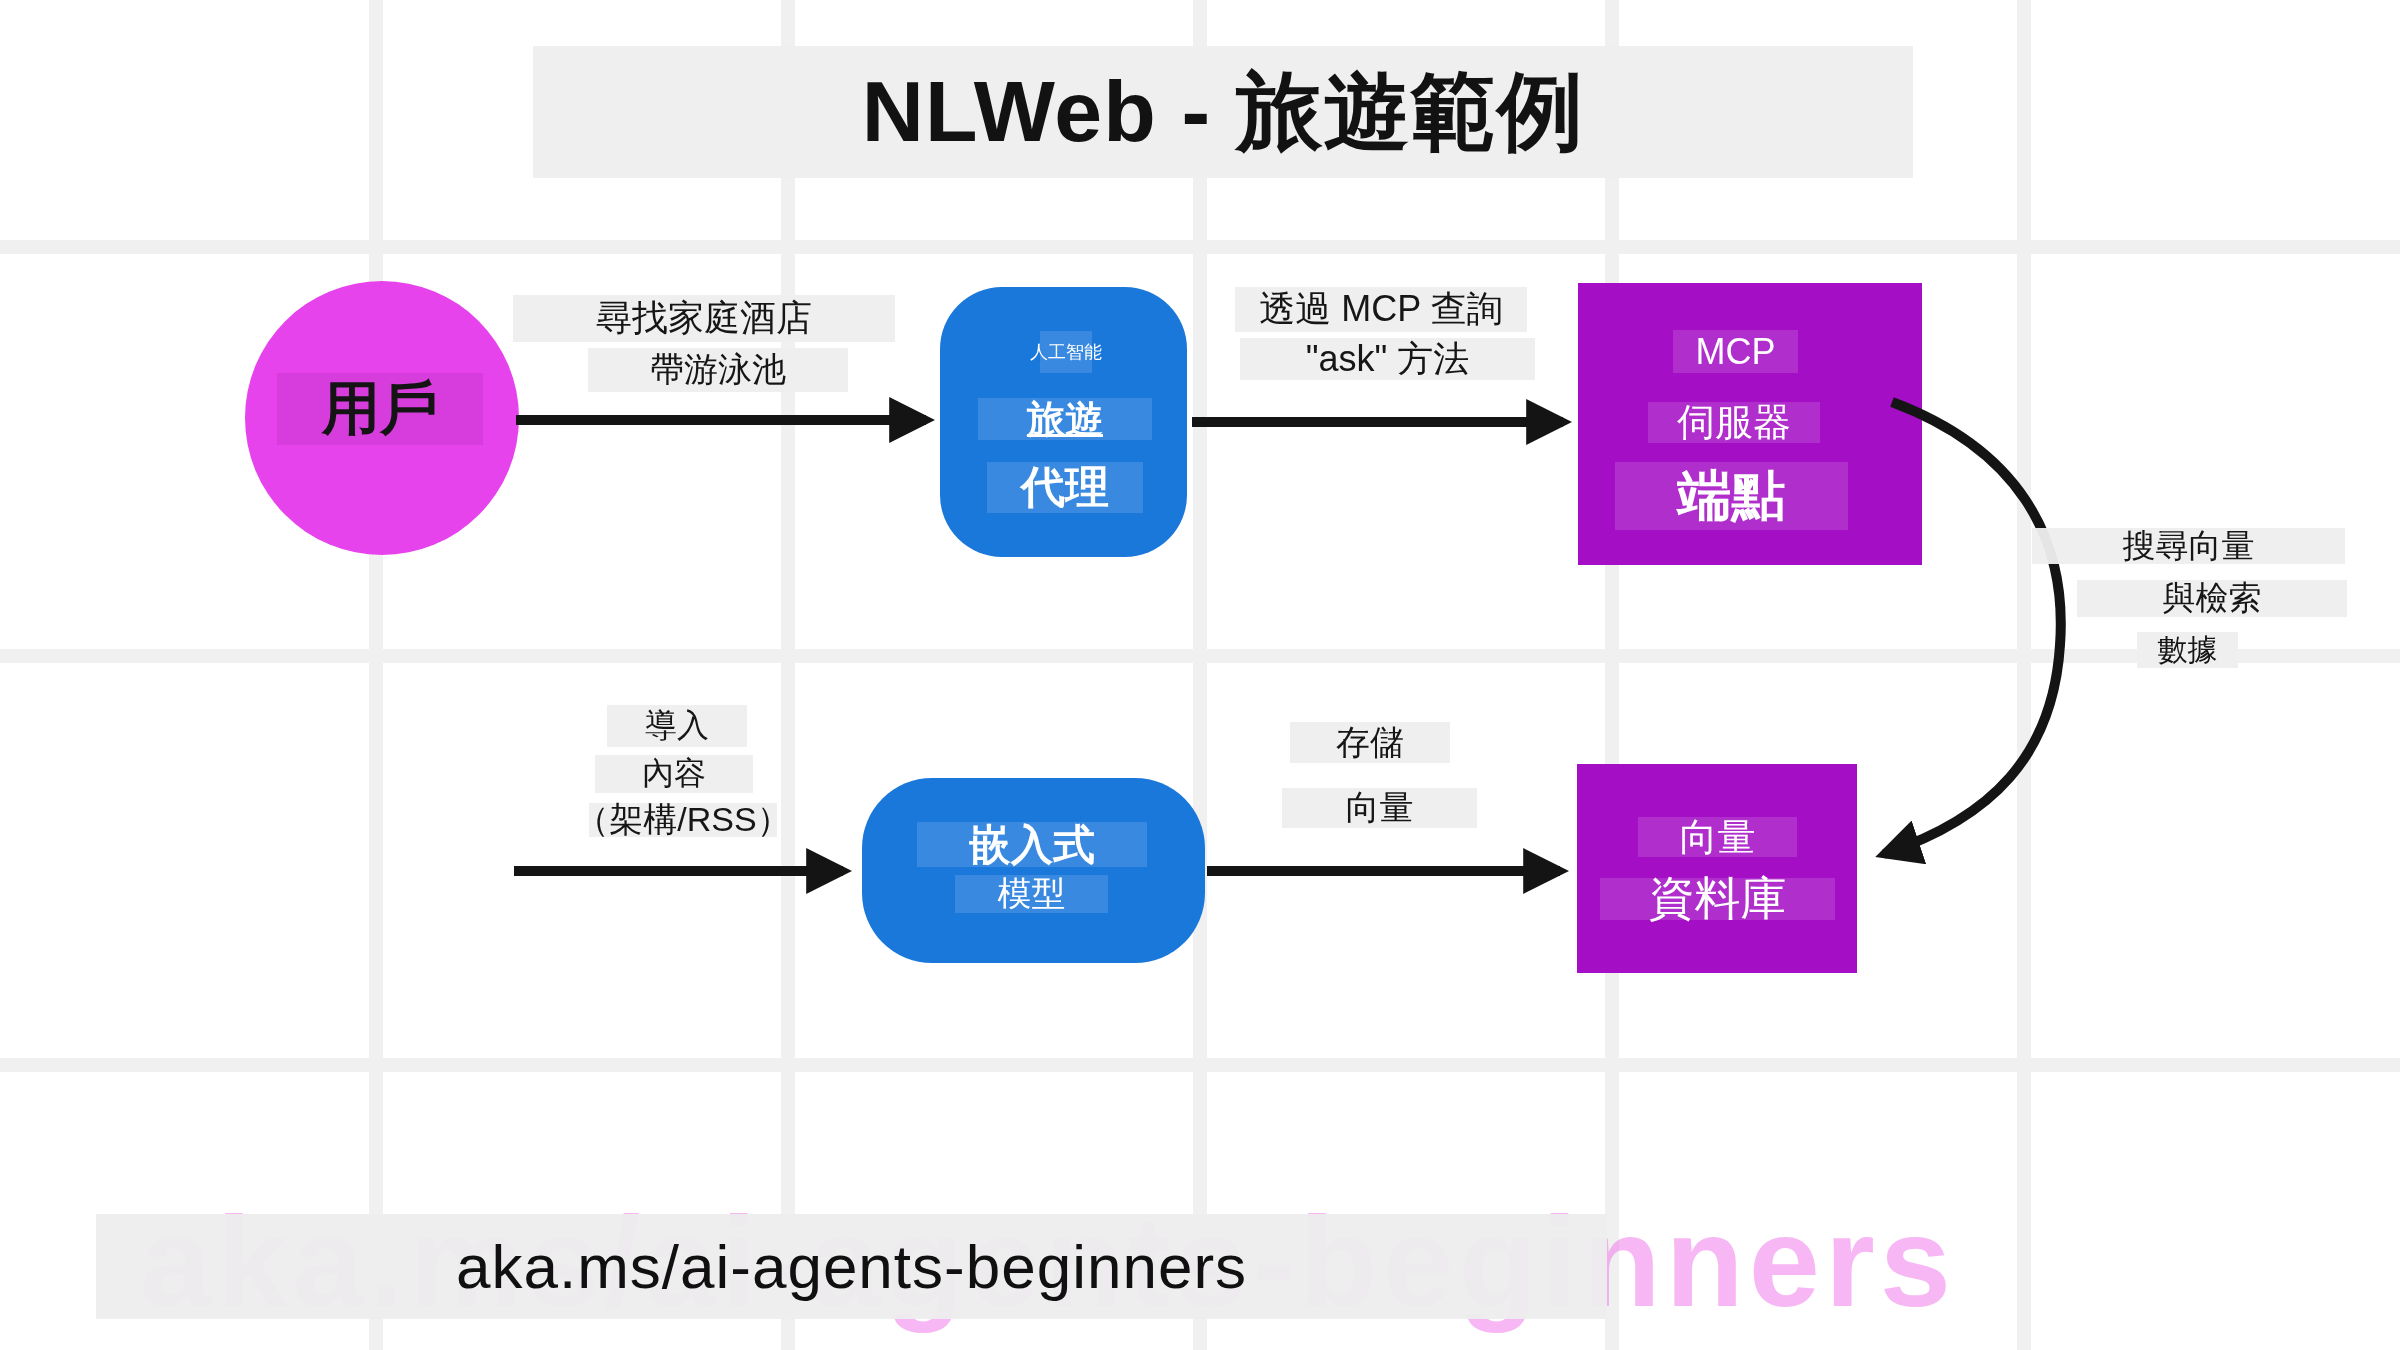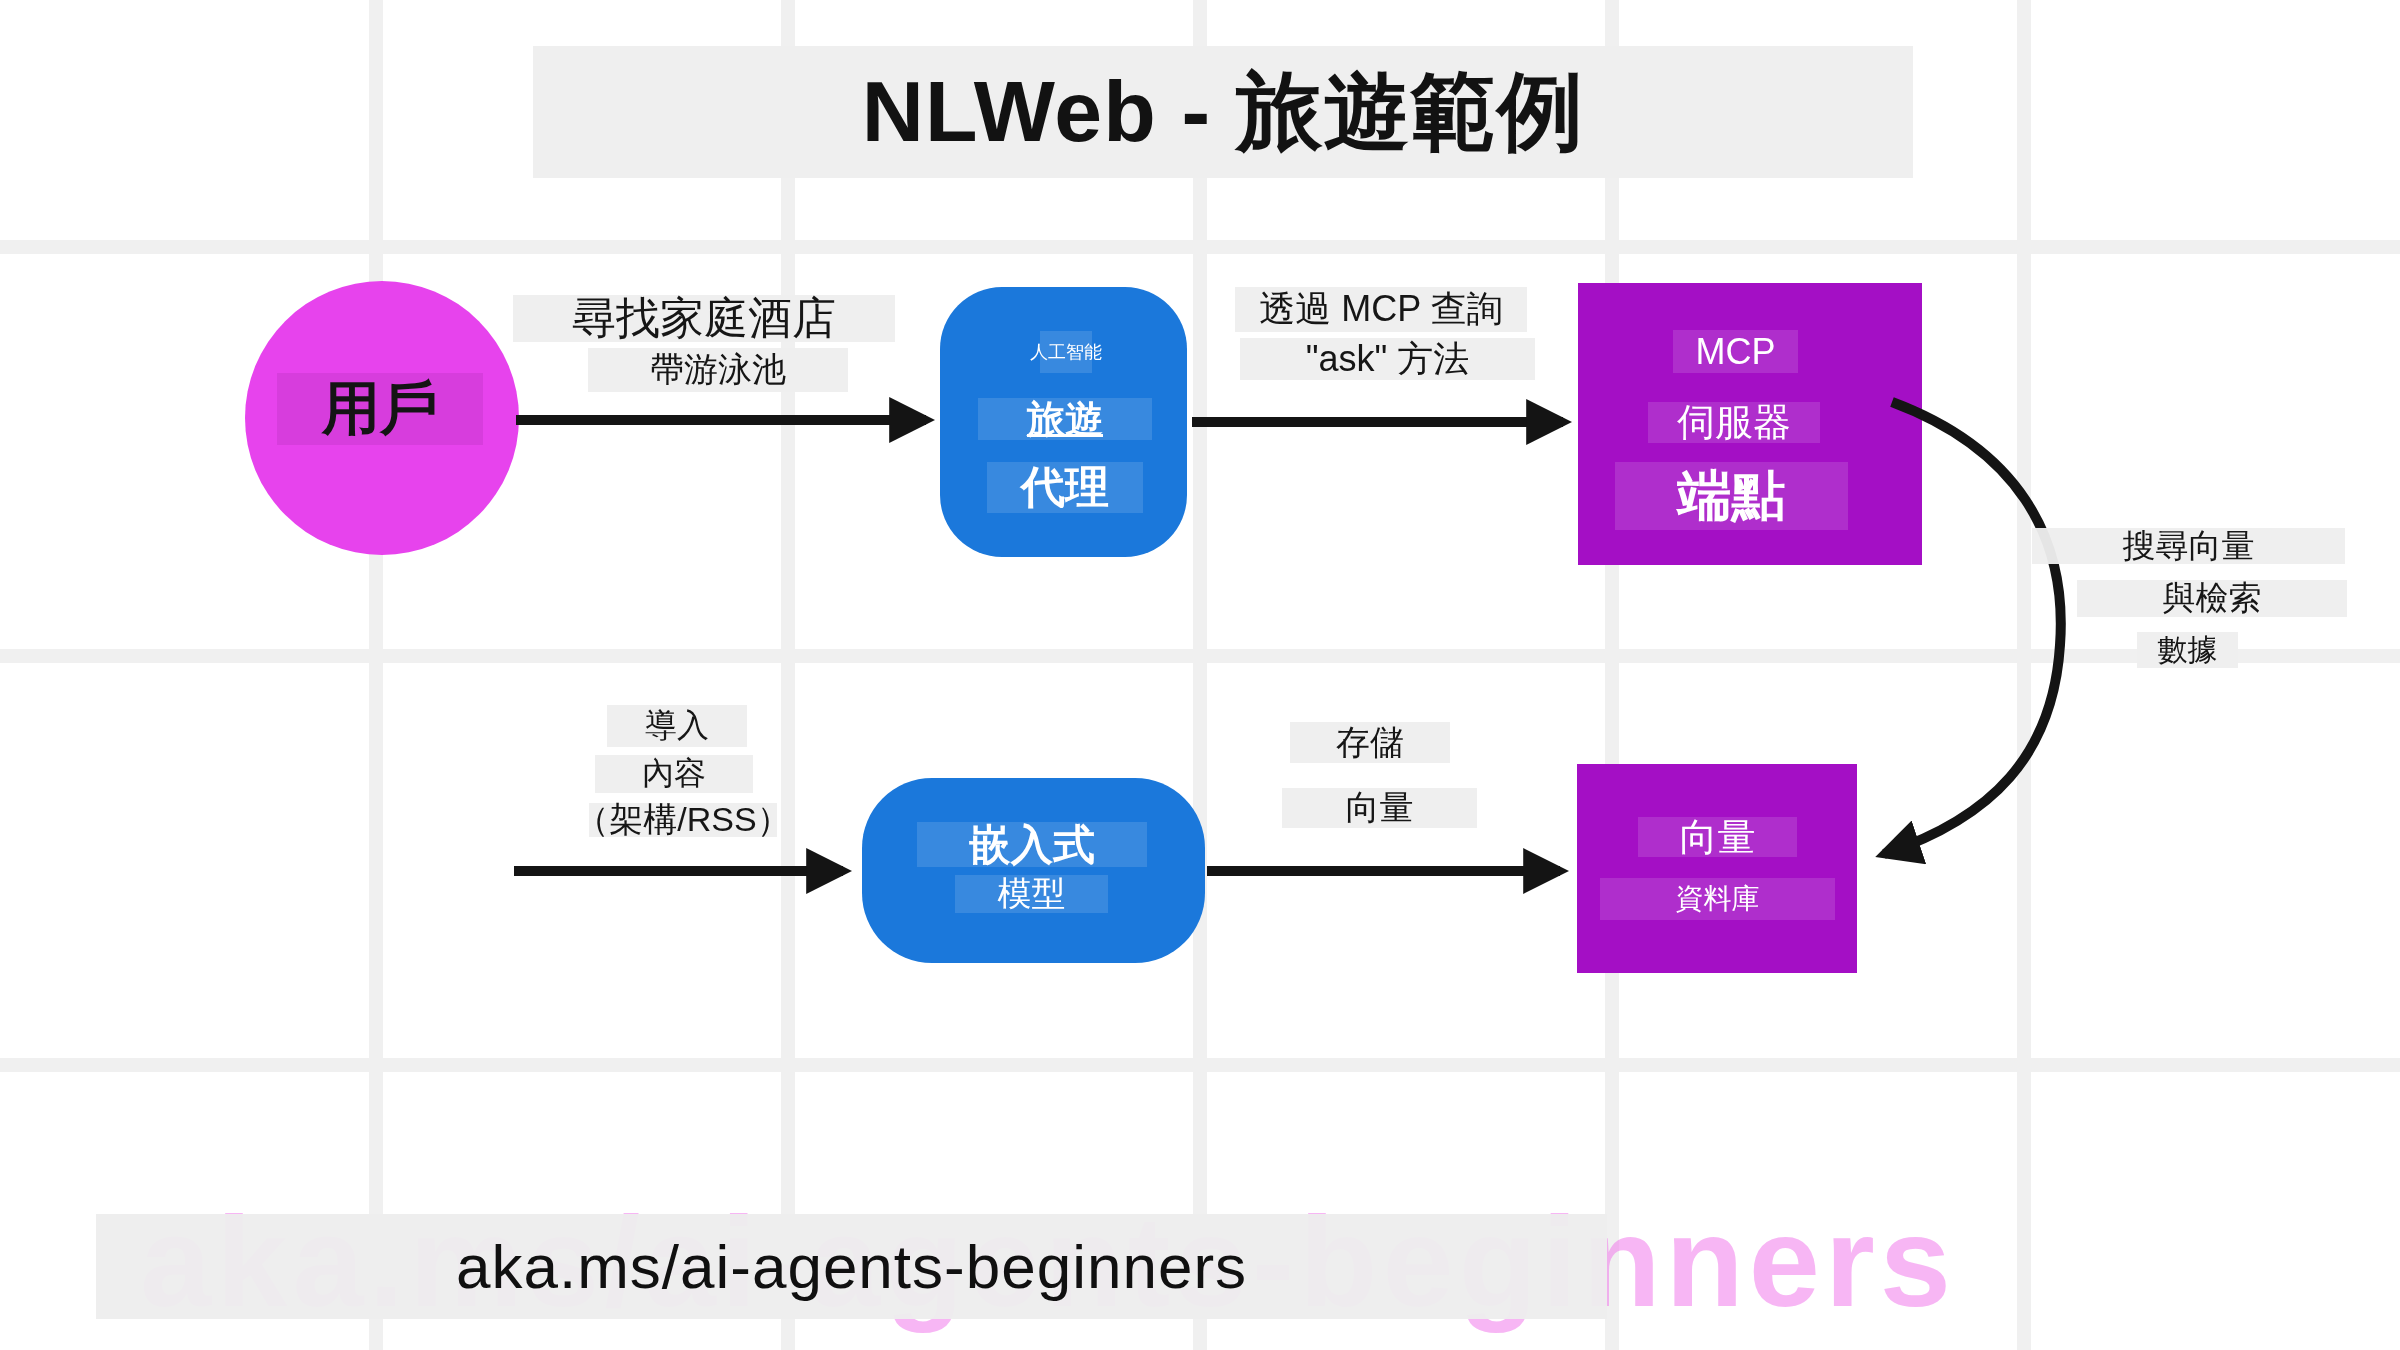--- a/index.html
+++ b/index.html
@@ -55,21 +55,21 @@
     <line x1="1207" y1="871" x2="1560" y2="871" stroke="#141414" stroke-width="10" marker-end="url(#ah)"></line>
     <path d="M 1892 402 C 2015 448, 2068 535, 2060 645 C 2053 755, 1992 818, 1884 854" fill="none" stroke="#141414" stroke-width="10" marker-end="url(#ah)"></path>
   </svg>
 
   <div class="titlebar">NLWeb - 旅遊範例</div>
 
   <div class="circle" style="left:245px;top:281px;width:274px;height:274px;">
     <div class="band" style="left:32px;top:92px;width:206px;height:72px;background:rgba(120,30,130,0.14);font-size:58px;font-weight:700;color:#141414;">用戶</div>
   </div>
 
-  <div class="label" style="left:513px;top:295px;width:382px;height:47px;font-size:44px;">尋找家庭酒店</div>
+  <div class="label" style="left:513px;top:295px;width:382px;height:47px;font-size:36px;">尋找家庭酒店</div>
   <div class="label" style="left:588px;top:348px;width:260px;height:44px;font-size:34px;">帶游泳池</div>
 
   <div class="node blue" style="left:940px;top:287px;width:247px;height:270px;border-radius:62px;">
     <div class="band light" style="left:100px;top:44px;width:52px;height:42px;font-size:18px;">人工智能</div>
     <div class="band light" style="left:38px;top:111px;width:174px;height:42px;font-size:38px;font-weight:600;text-decoration:underline;">旅遊</div>
     <div class="band light" style="left:47px;top:175px;width:156px;height:51px;font-size:44px;font-weight:600;">代理</div>
   </div>
 
   <div class="label" style="left:1235px;top:287px;width:292px;height:45px;font-size:36px;">透過 MCP 查詢</div>
   <div class="label" style="left:1240px;top:338px;width:295px;height:42px;font-size:36px;">"ask" 方法</div>
@@ -92,18 +92,18 @@
   <div class="node blue" style="left:862px;top:778px;width:343px;height:185px;border-radius:70px;">
     <div class="band light" style="left:55px;top:44px;width:230px;height:45px;font-size:42px;font-weight:600;">嵌入式</div>
     <div class="band light" style="left:93px;top:97px;width:153px;height:38px;font-size:34px;">模型</div>
   </div>
 
   <div class="label" style="left:1290px;top:722px;width:160px;height:41px;font-size:34px;">存儲</div>
   <div class="label" style="left:1282px;top:788px;width:195px;height:40px;font-size:34px;">向量</div>
 
   <div class="node purple" style="left:1577px;top:764px;width:280px;height:209px;">
     <div class="band light" style="left:61px;top:53px;width:159px;height:40px;font-size:38px;">向量</div>
-    <div class="band light" style="left:23px;top:114px;width:235px;height:42px;font-size:28px;">資料庫</div>
+    <div class="band light" style="left:23px;top:114px;width:235px;height:42px;font-size:46px;">資料庫</div>
   </div>
 
   <div class="footerbar">aka.ms/ai-agents-beginners</div>
 
 </div>
 
 </body></html>

